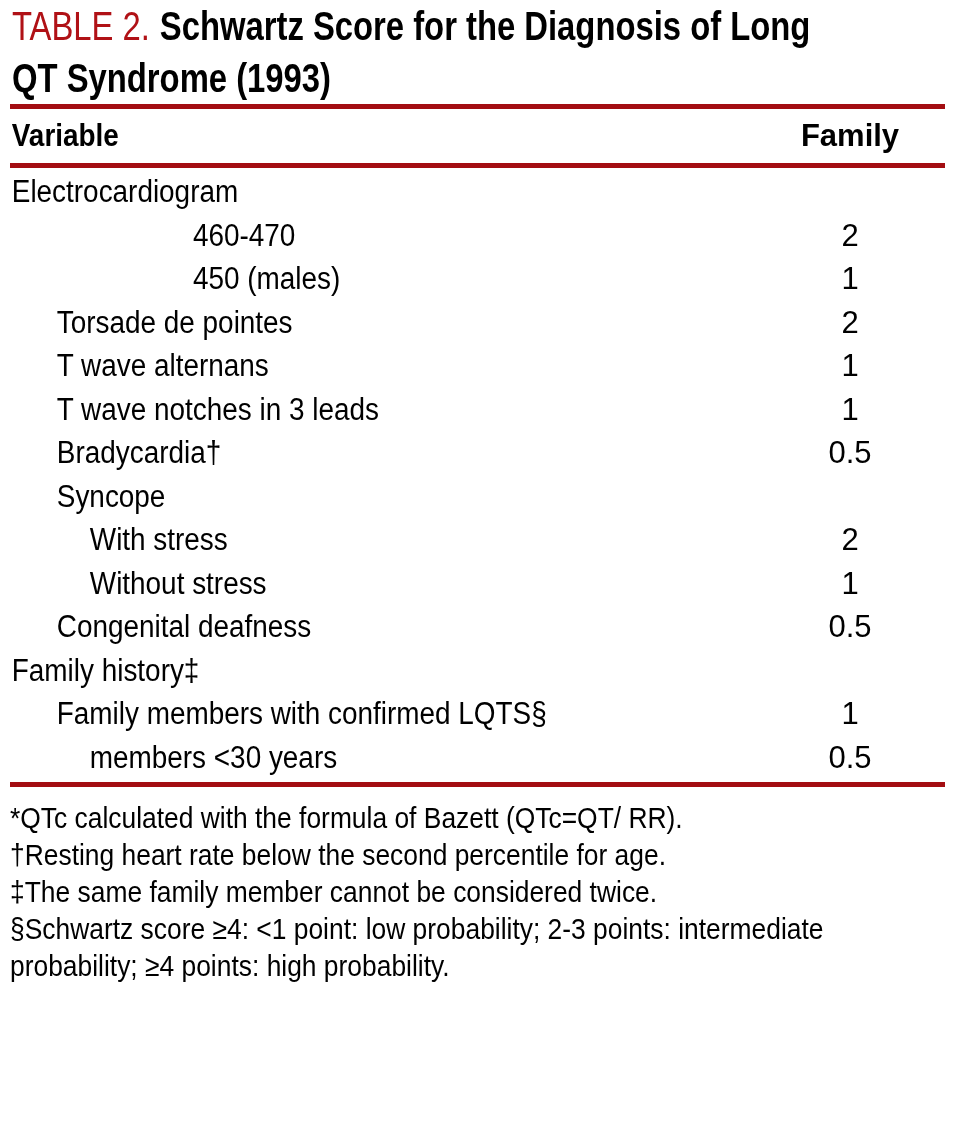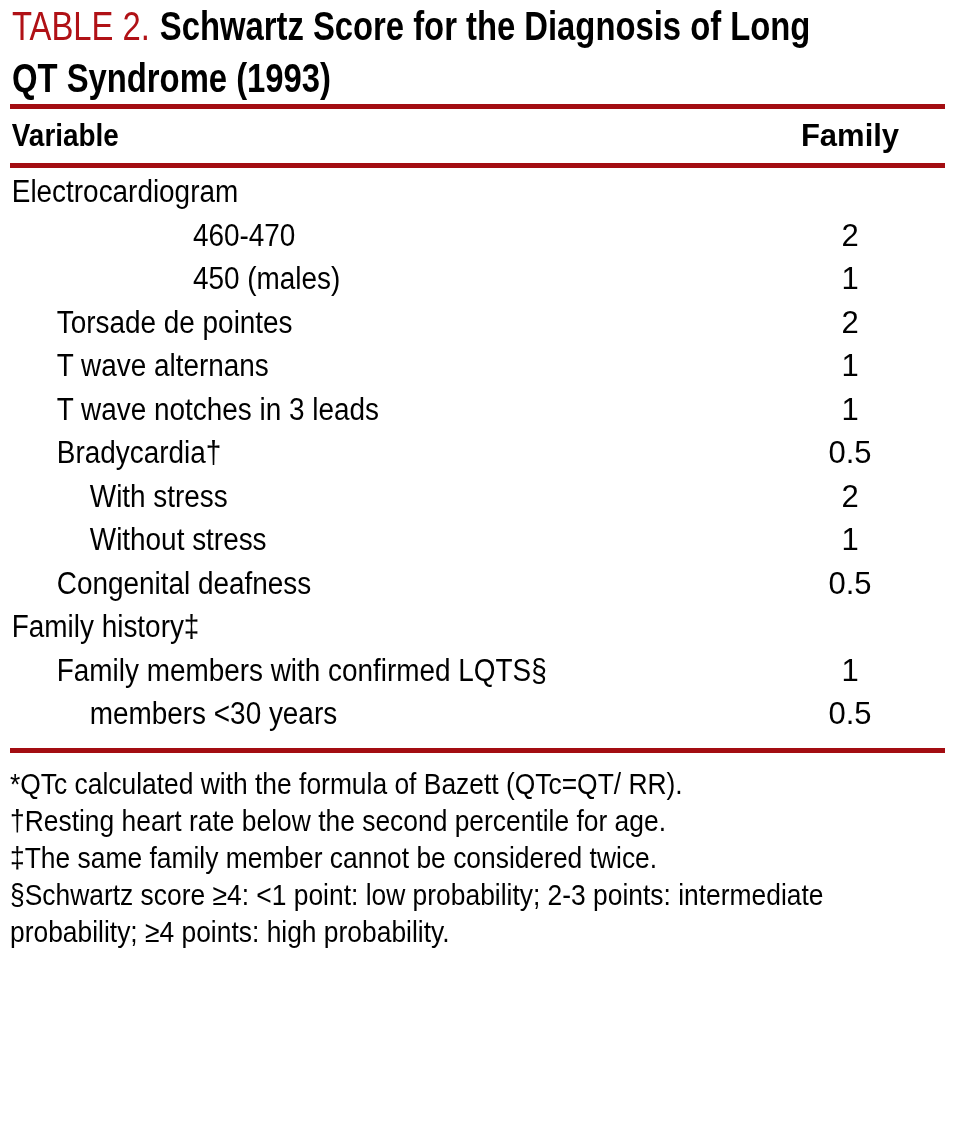--- a/index.html
+++ b/index.html
@@ -26,21 +26,21 @@
   
   .header-row {
     position: relative; height: 54px;
     font-size: 31px; font-weight: 700;
     display: flex; align-items: center;
   }
   .col-variable { display: inline-block; transform: scaleX(0.9); transform-origin: left center; padding-left: 2px; }
   .col-points { position: absolute; left: 780px; width: 120px; text-align: center; }
 
   
-  .table-body { padding: 2px 0 12px 0; }
+  .table-body { padding: 2px 0 3px 0; }
   .row { position: relative; height: 43.5px; line-height: 43.5px; font-size: 31px; }
   .cell-label {
     display: inline-block; white-space: nowrap;
     transform: scaleX(0.9); transform-origin: left center;
     padding-left: 2px;
   }
   .indent-1 .cell-label { margin-left: 45px; }
   .indent-2 .cell-label { margin-left: 78px; }
   .cell-label2 {
     position: absolute; left: 183px; top: 0;
@@ -78,20 +78,21 @@
   <div class="rule"></div>
 
   <div class="table-body">
       <div class="row indent-0"><span class="cell-label">Electrocardiogram</span><span class="cell-points"></span></div>
       <div class="row indent-1"><span class="cell-label"></span><span class="cell-label2">460-470</span><span class="cell-points">2</span></div>
       <div class="row indent-1"><span class="cell-label"></span><span class="cell-label2">450 (males)</span><span class="cell-points">1</span></div>
       <div class="row indent-1"><span class="cell-label">Torsade de pointes</span><span class="cell-points">2</span></div>
       <div class="row indent-1"><span class="cell-label">T wave alternans</span><span class="cell-points">1</span></div>
       <div class="row indent-1"><span class="cell-label">T wave notches in 3 leads</span><span class="cell-points">1</span></div>
       <div class="row indent-1"><span class="cell-label">Bradycardia†</span><span class="cell-points">0.5</span></div>
+      <div class="row indent-1"><span class="cell-label">Syncope</span><span class="cell-points"></span></div>
       <div class="row indent-2"><span class="cell-label">With stress</span><span class="cell-points">2</span></div>
       <div class="row indent-2"><span class="cell-label">Without stress</span><span class="cell-points">1</span></div>
       <div class="row indent-1"><span class="cell-label">Congenital deafness</span><span class="cell-points">0.5</span></div>
       <div class="row indent-0"><span class="cell-label">Family history‡</span><span class="cell-points"></span></div>
       <div class="row indent-1"><span class="cell-label">Family members with confirmed LQTS§</span><span class="cell-points">1</span></div>
       <div class="row indent-2"><span class="cell-label">members &lt;30 years</span><span class="cell-points">0.5</span></div>
     </div>
 
   <div class="rule"></div>
 

